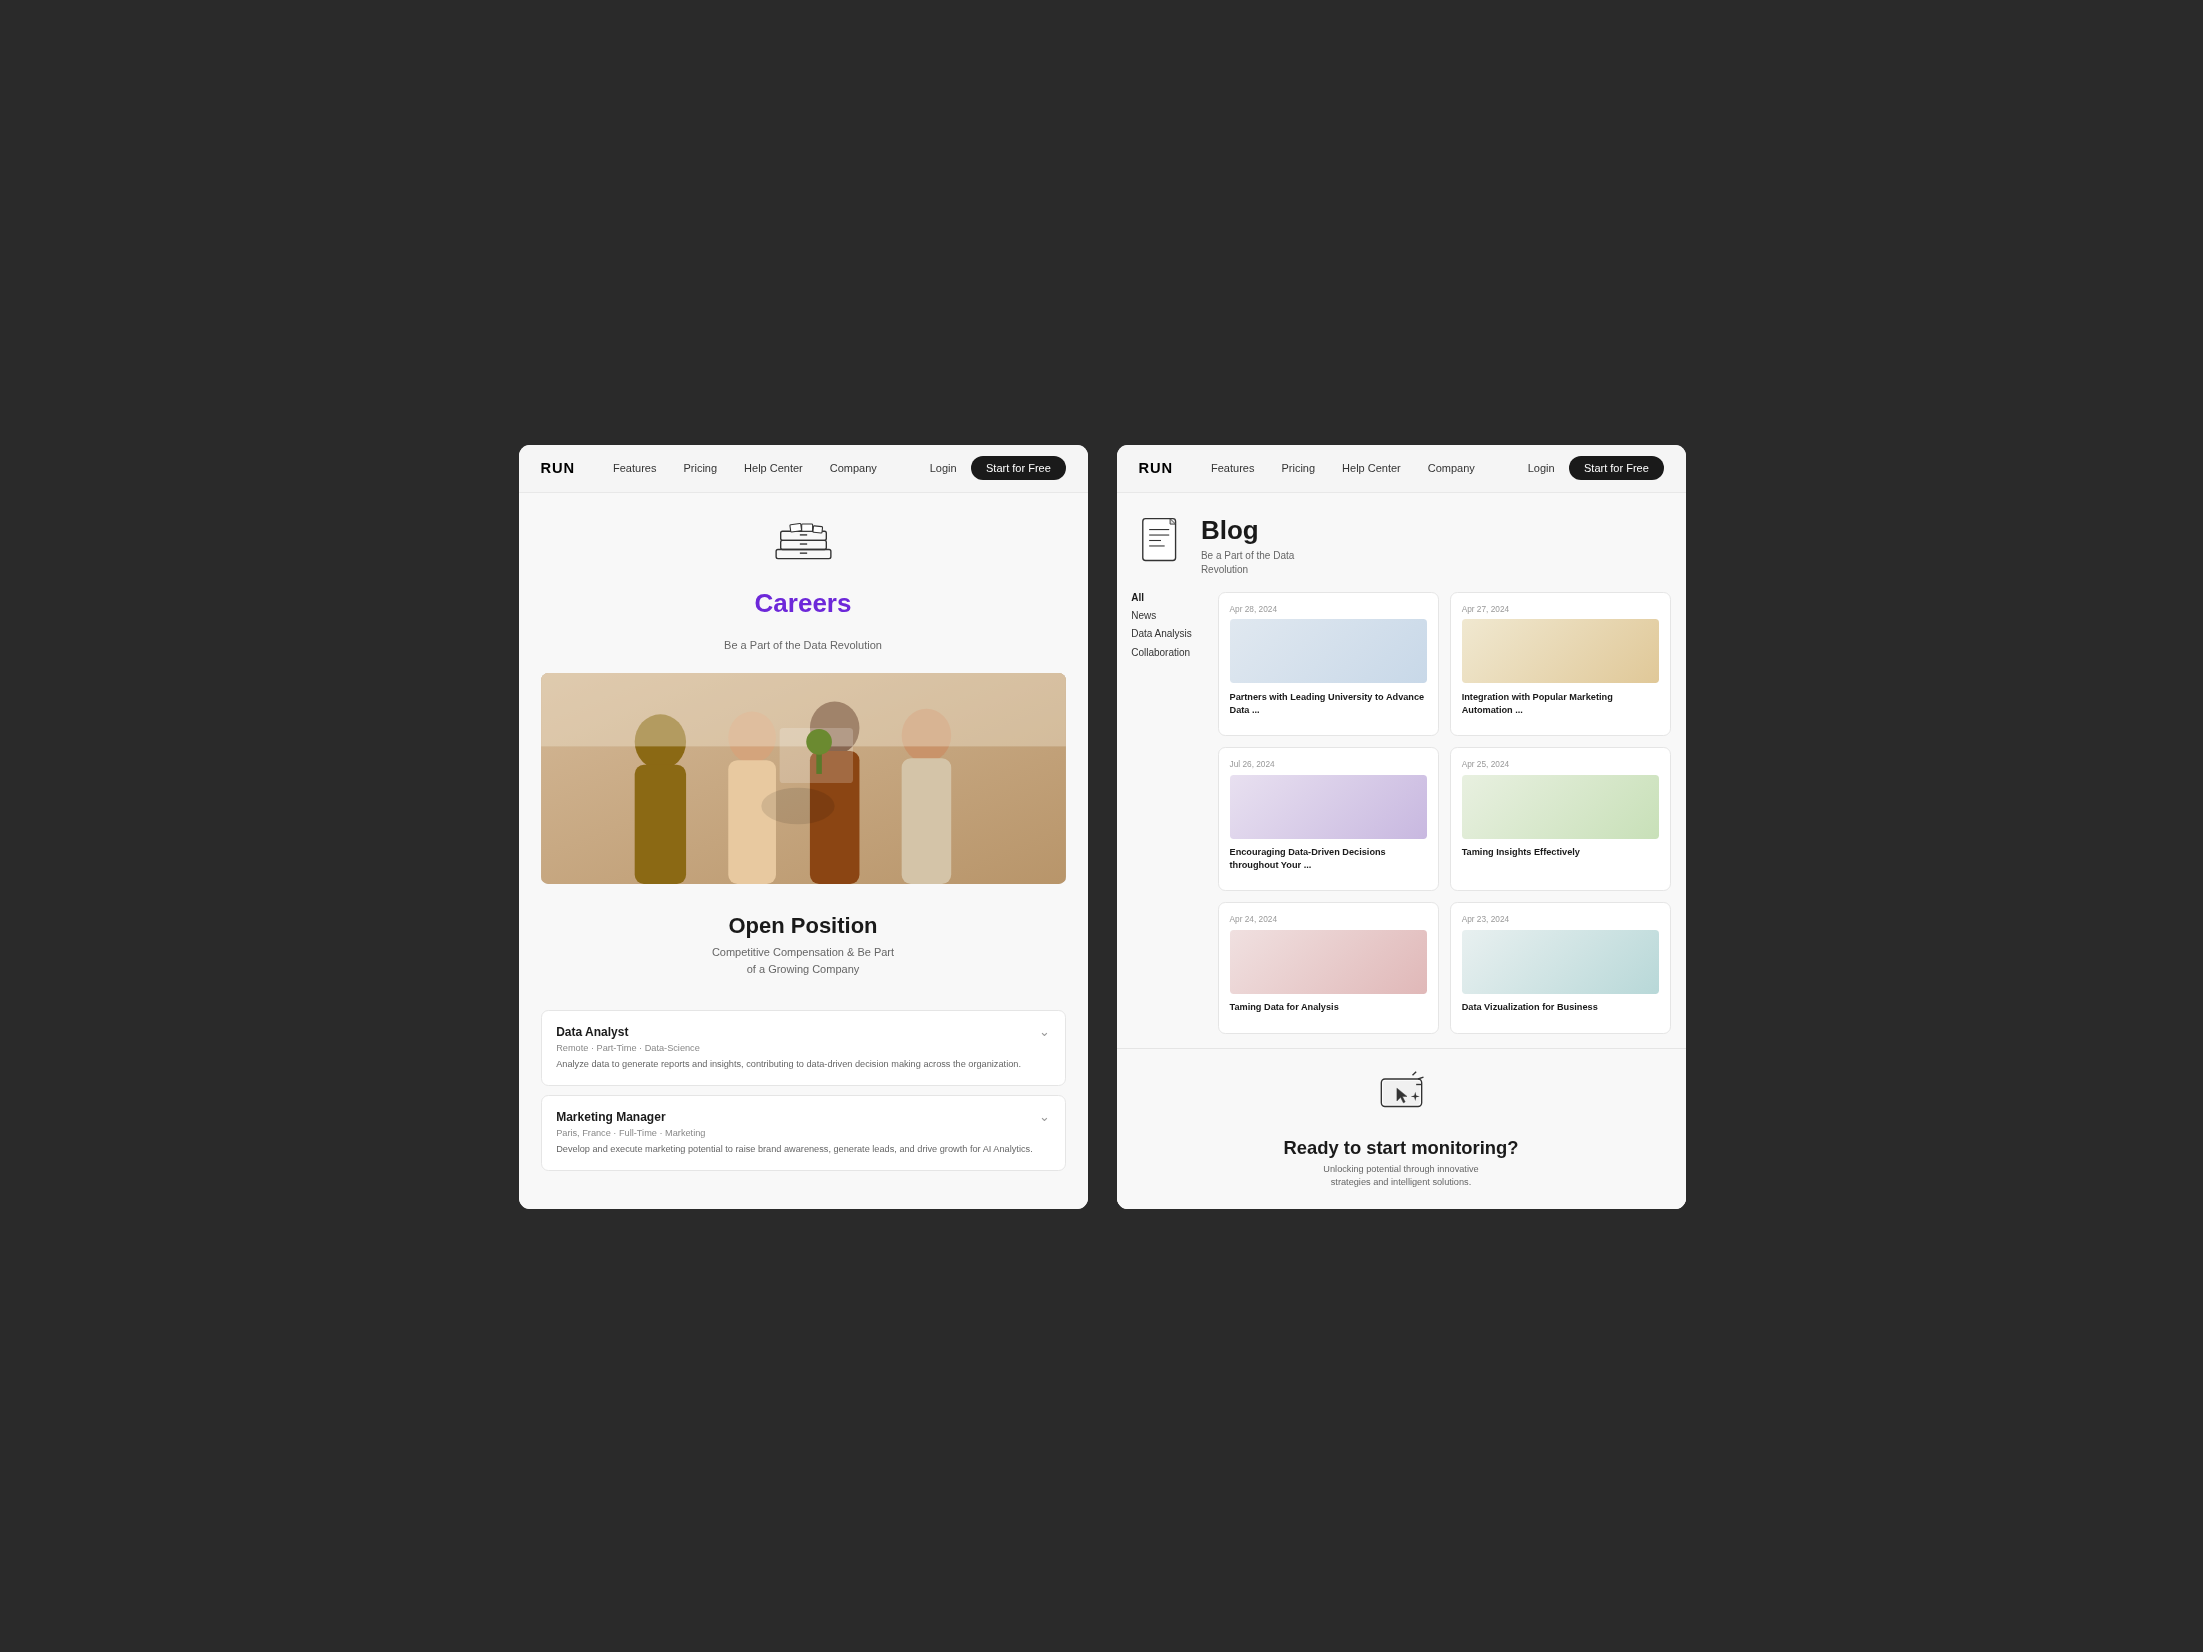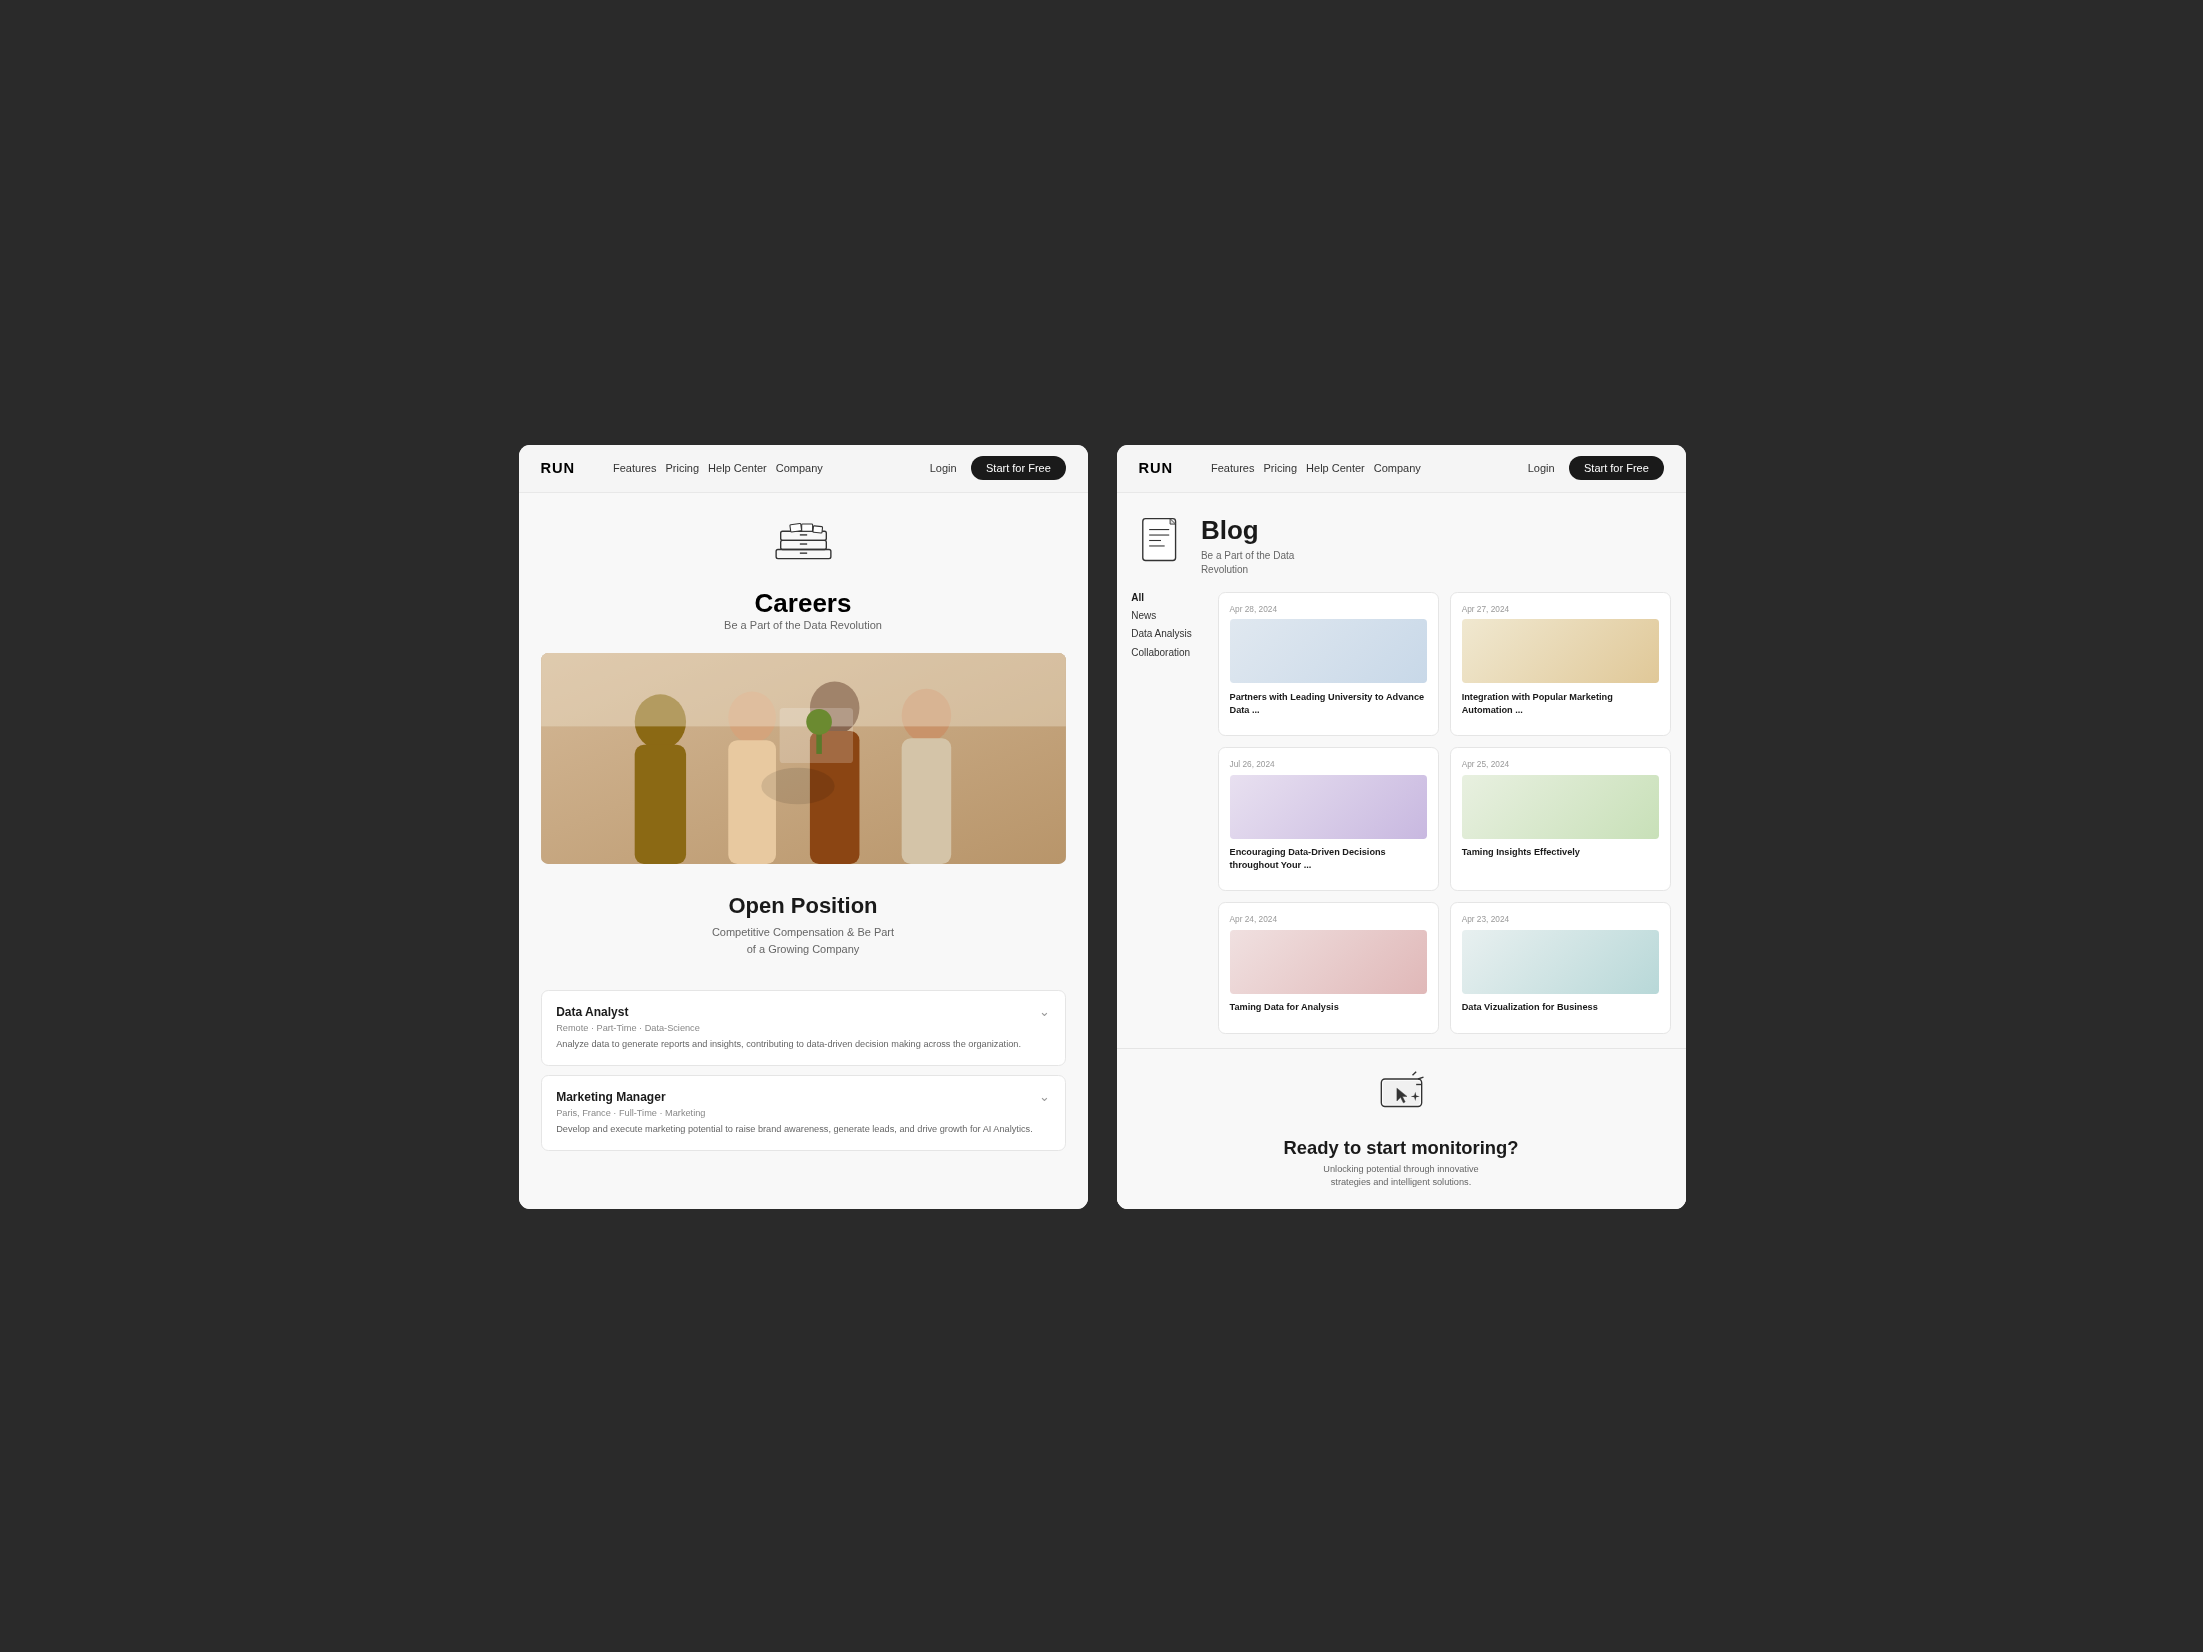--- a/index.html
+++ b/index.html
@@ -36,21 +36,21 @@
       flex-shrink: 0;
     }
     .nav-logo {
       font-weight: 900;
       font-size: 14.7px;
       letter-spacing: 0.9px;
       margin-right: 26px;
     }
     .nav-links {
       display: flex;
-      gap: 9px;
+      gap: 27px;
       flex: 1;
       padding-left: 12px;
     }
     .nav-link {
       font-size: 11px;
       color: #333;
       cursor: pointer;
       display: flex;
       align-items: center;
       gap: 2.8px;
@@ -89,22 +89,22 @@
       padding: 29px 22px 22px;
     }
     .careers-icon {
       width: 73px;
       height: 55px;
       margin-bottom: 11px;
     }
     .careers-title {
       font-size: 26px;
       font-weight: 800;
-      color: #000000;
-      margin-bottom: 0;
+      color: #6d28d9;
+      margin-bottom: 20px;
     }
     .careers-subtitle {
       font-size: 11px;
       color: #666;
     }
     .careers-image {
       width: calc(100% - 44px);
       margin: 0 22px;
       height: 211px;
       border-radius: 7.3px;

